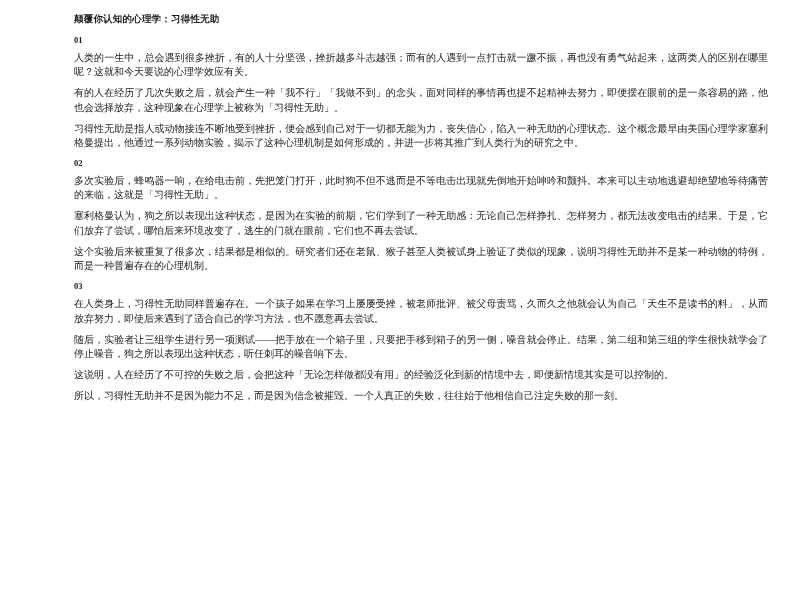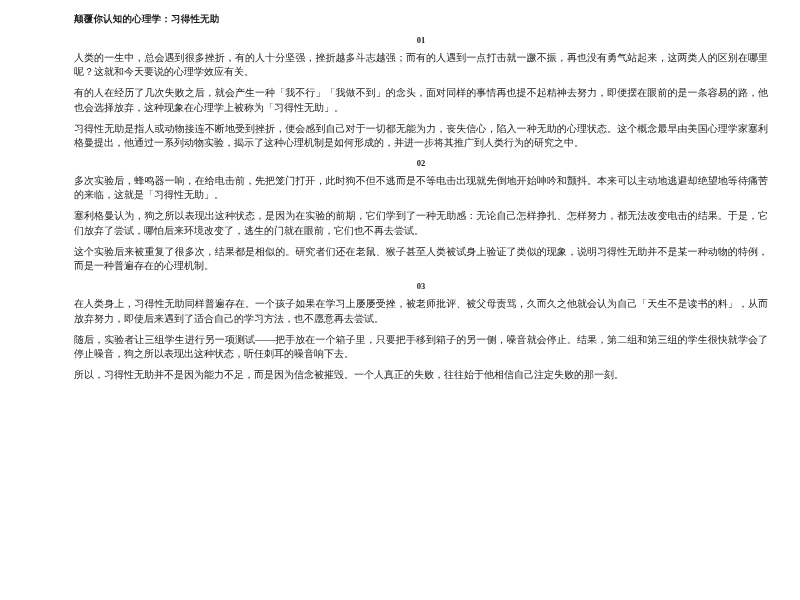--- a/index.html
+++ b/index.html
@@ -30,21 +30,20 @@
     margin: 0 0 9px 0;
     word-break: break-all;
   }
   .section-head {
     font-size: 8.5px;
     font-weight: bold;
     color: #1a1a1a;
     line-height: 1.3;
     margin: 7px 0 5px 0;
     word-break: break-all;
-    text-align: center;
   }
   .para {
     font-size: 10px;
     color: #202020;
     line-height: 1.45;
     margin: 0 0 6.5px 0;
     text-align: justify;
     text-justify: inter-character;
     word-break: break-all;
     text-indent: 0;
@@ -63,15 +62,16 @@
   <p class="para">习得性无助是指人或动物接连不断地受到挫折，便会感到自己对于一切都无能为力，丧失信心，陷入一种无助的心理状态。这个概念最早由美国心理学家塞利格曼提出，他通过一系列动物实验，揭示了这种心理机制是如何形成的，并进一步将其推广到人类行为的研究之中。</p>
 
   <h2 class="section-head">02</h2>
   <p class="para">多次实验后，蜂鸣器一响，在给电击前，先把笼门打开，此时狗不但不逃而是不等电击出现就先倒地开始呻吟和颤抖。本来可以主动地逃避却绝望地等待痛苦的来临，这就是「习得性无助」。</p>
   <p class="para">塞利格曼认为，狗之所以表现出这种状态，是因为在实验的前期，它们学到了一种无助感：无论自己怎样挣扎、怎样努力，都无法改变电击的结果。于是，它们放弃了尝试，哪怕后来环境改变了，逃生的门就在眼前，它们也不再去尝试。</p>
   <p class="para">这个实验后来被重复了很多次，结果都是相似的。研究者们还在老鼠、猴子甚至人类被试身上验证了类似的现象，说明习得性无助并不是某一种动物的特例，而是一种普遍存在的心理机制。</p>
 
   <h2 class="section-head">03</h2>
   <p class="para">在人类身上，习得性无助同样普遍存在。一个孩子如果在学习上屡屡受挫，被老师批评、被父母责骂，久而久之他就会认为自己「天生不是读书的料」，从而放弃努力，即使后来遇到了适合自己的学习方法，也不愿意再去尝试。</p>
   <p class="para">随后，实验者让三组学生进行另一项测试——把手放在一个箱子里，只要把手移到箱子的另一侧，噪音就会停止。结果，第二组和第三组的学生很快就学会了停止噪音，狗之所以表现出这种状态，听任刺耳的噪音响下去。</p>
+  <p class="para">这说明，人在经历了不可控的失败之后，会把这种「无论怎样做都没有用」的经验泛化到新的情境中去，即便新情境其实是可以控制的。</p>
   <p class="para">所以，习得性无助并不是因为能力不足，而是因为信念被摧毁。一个人真正的失败，往往始于他相信自己注定失败的那一刻。</p>
 
 </div>
 
 </body></html>

